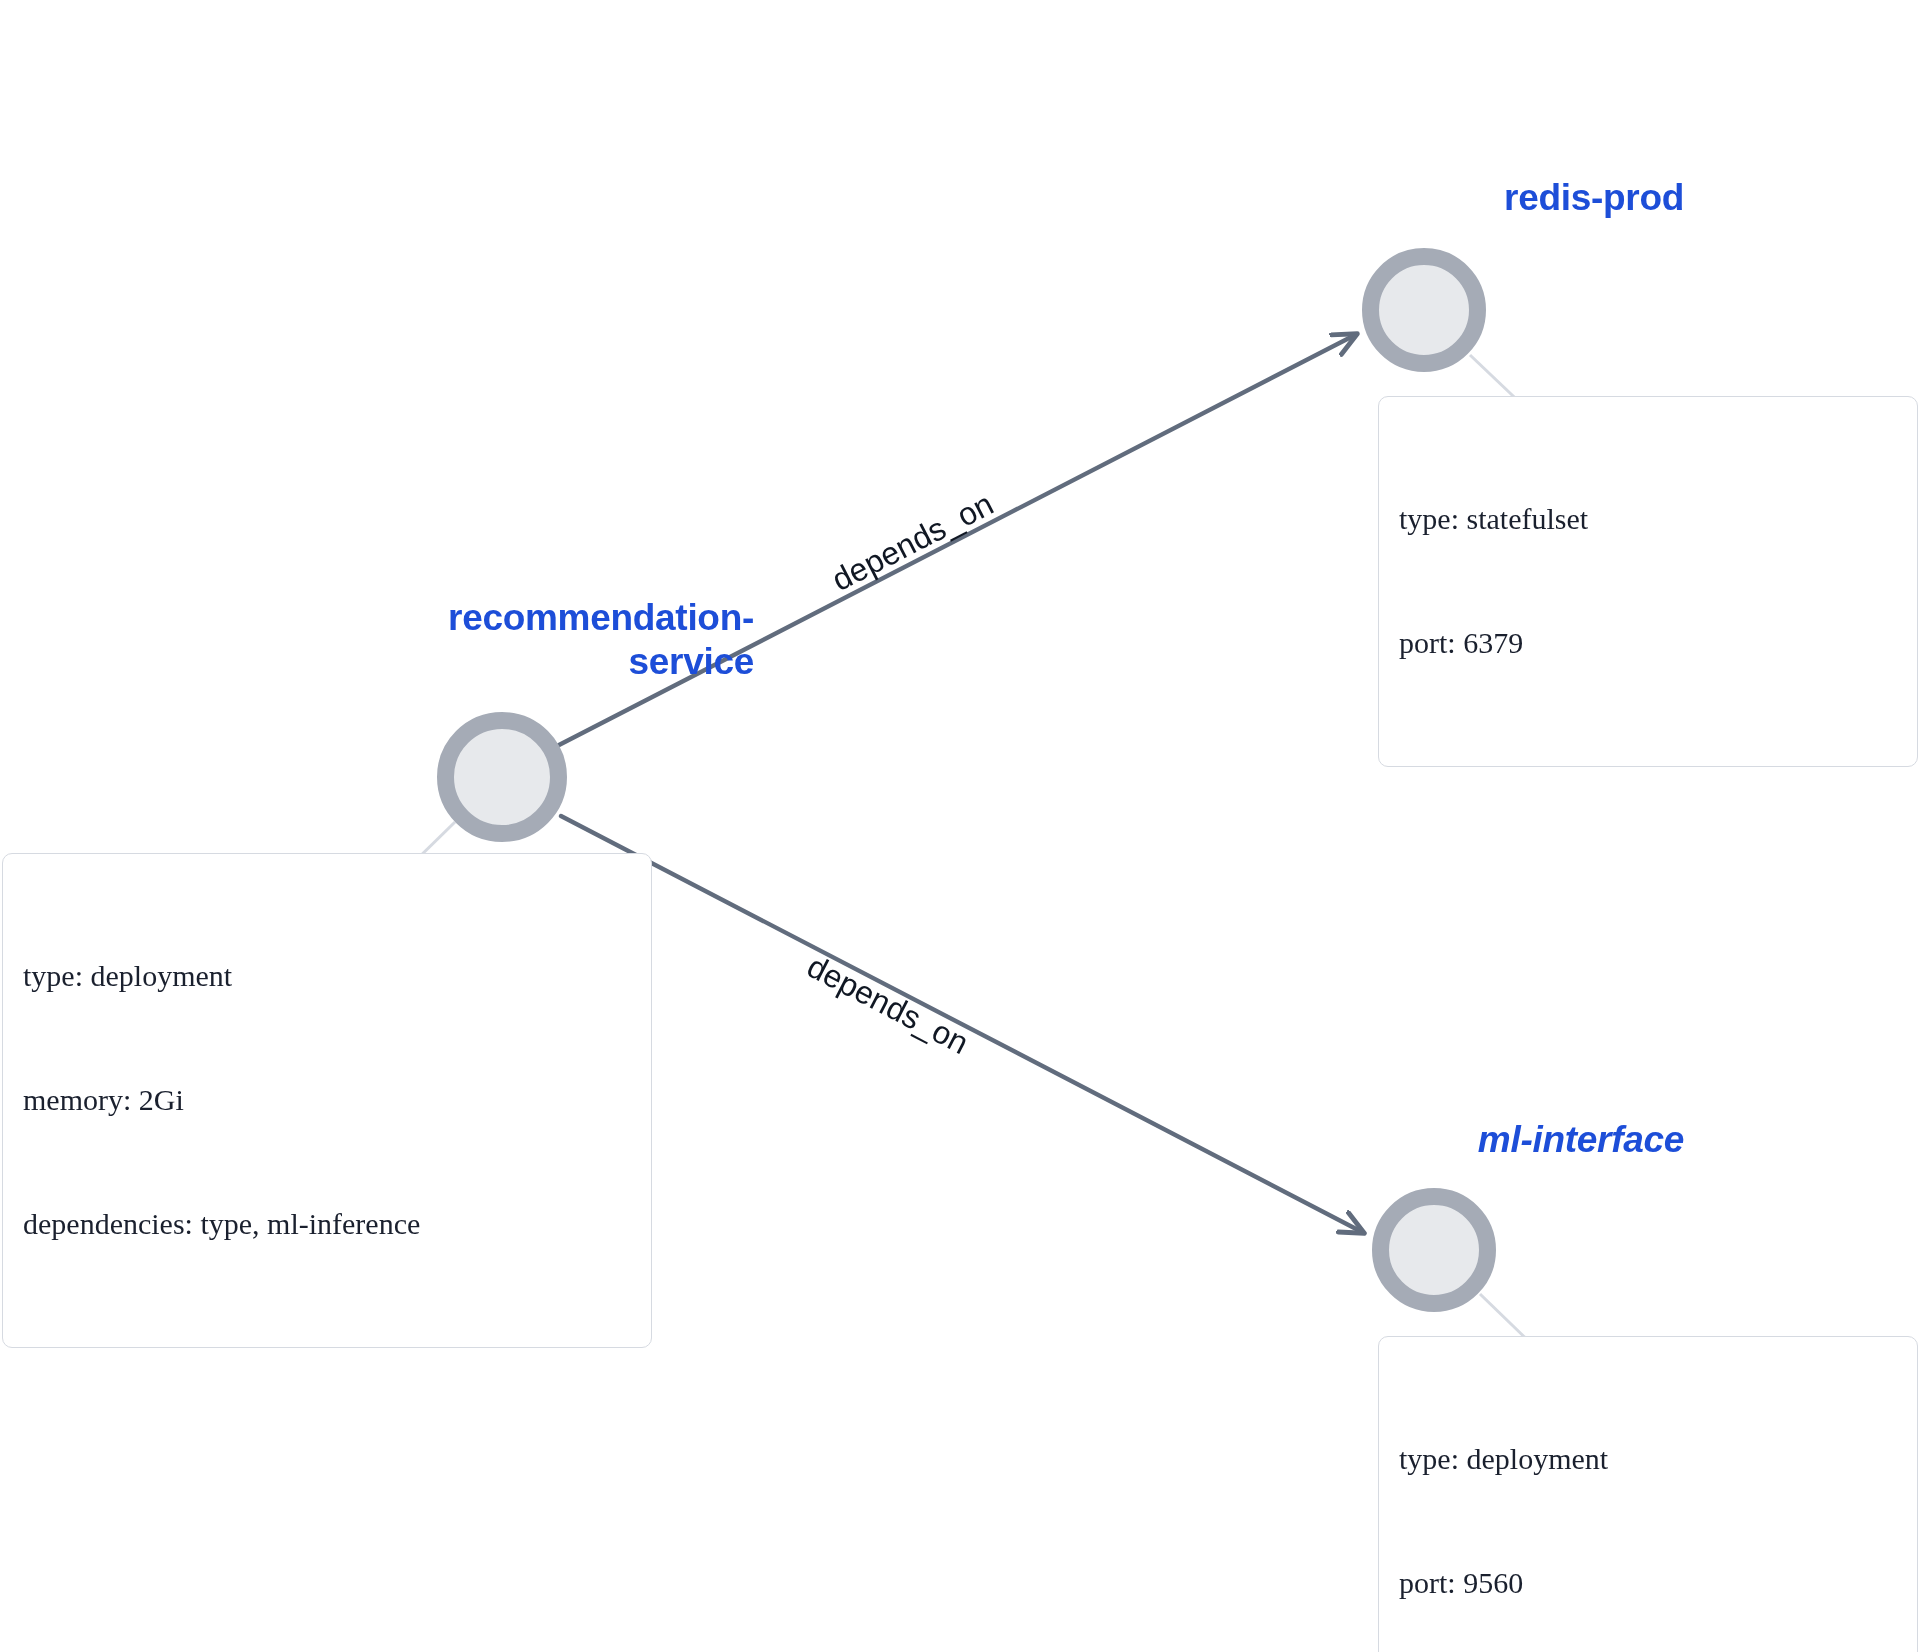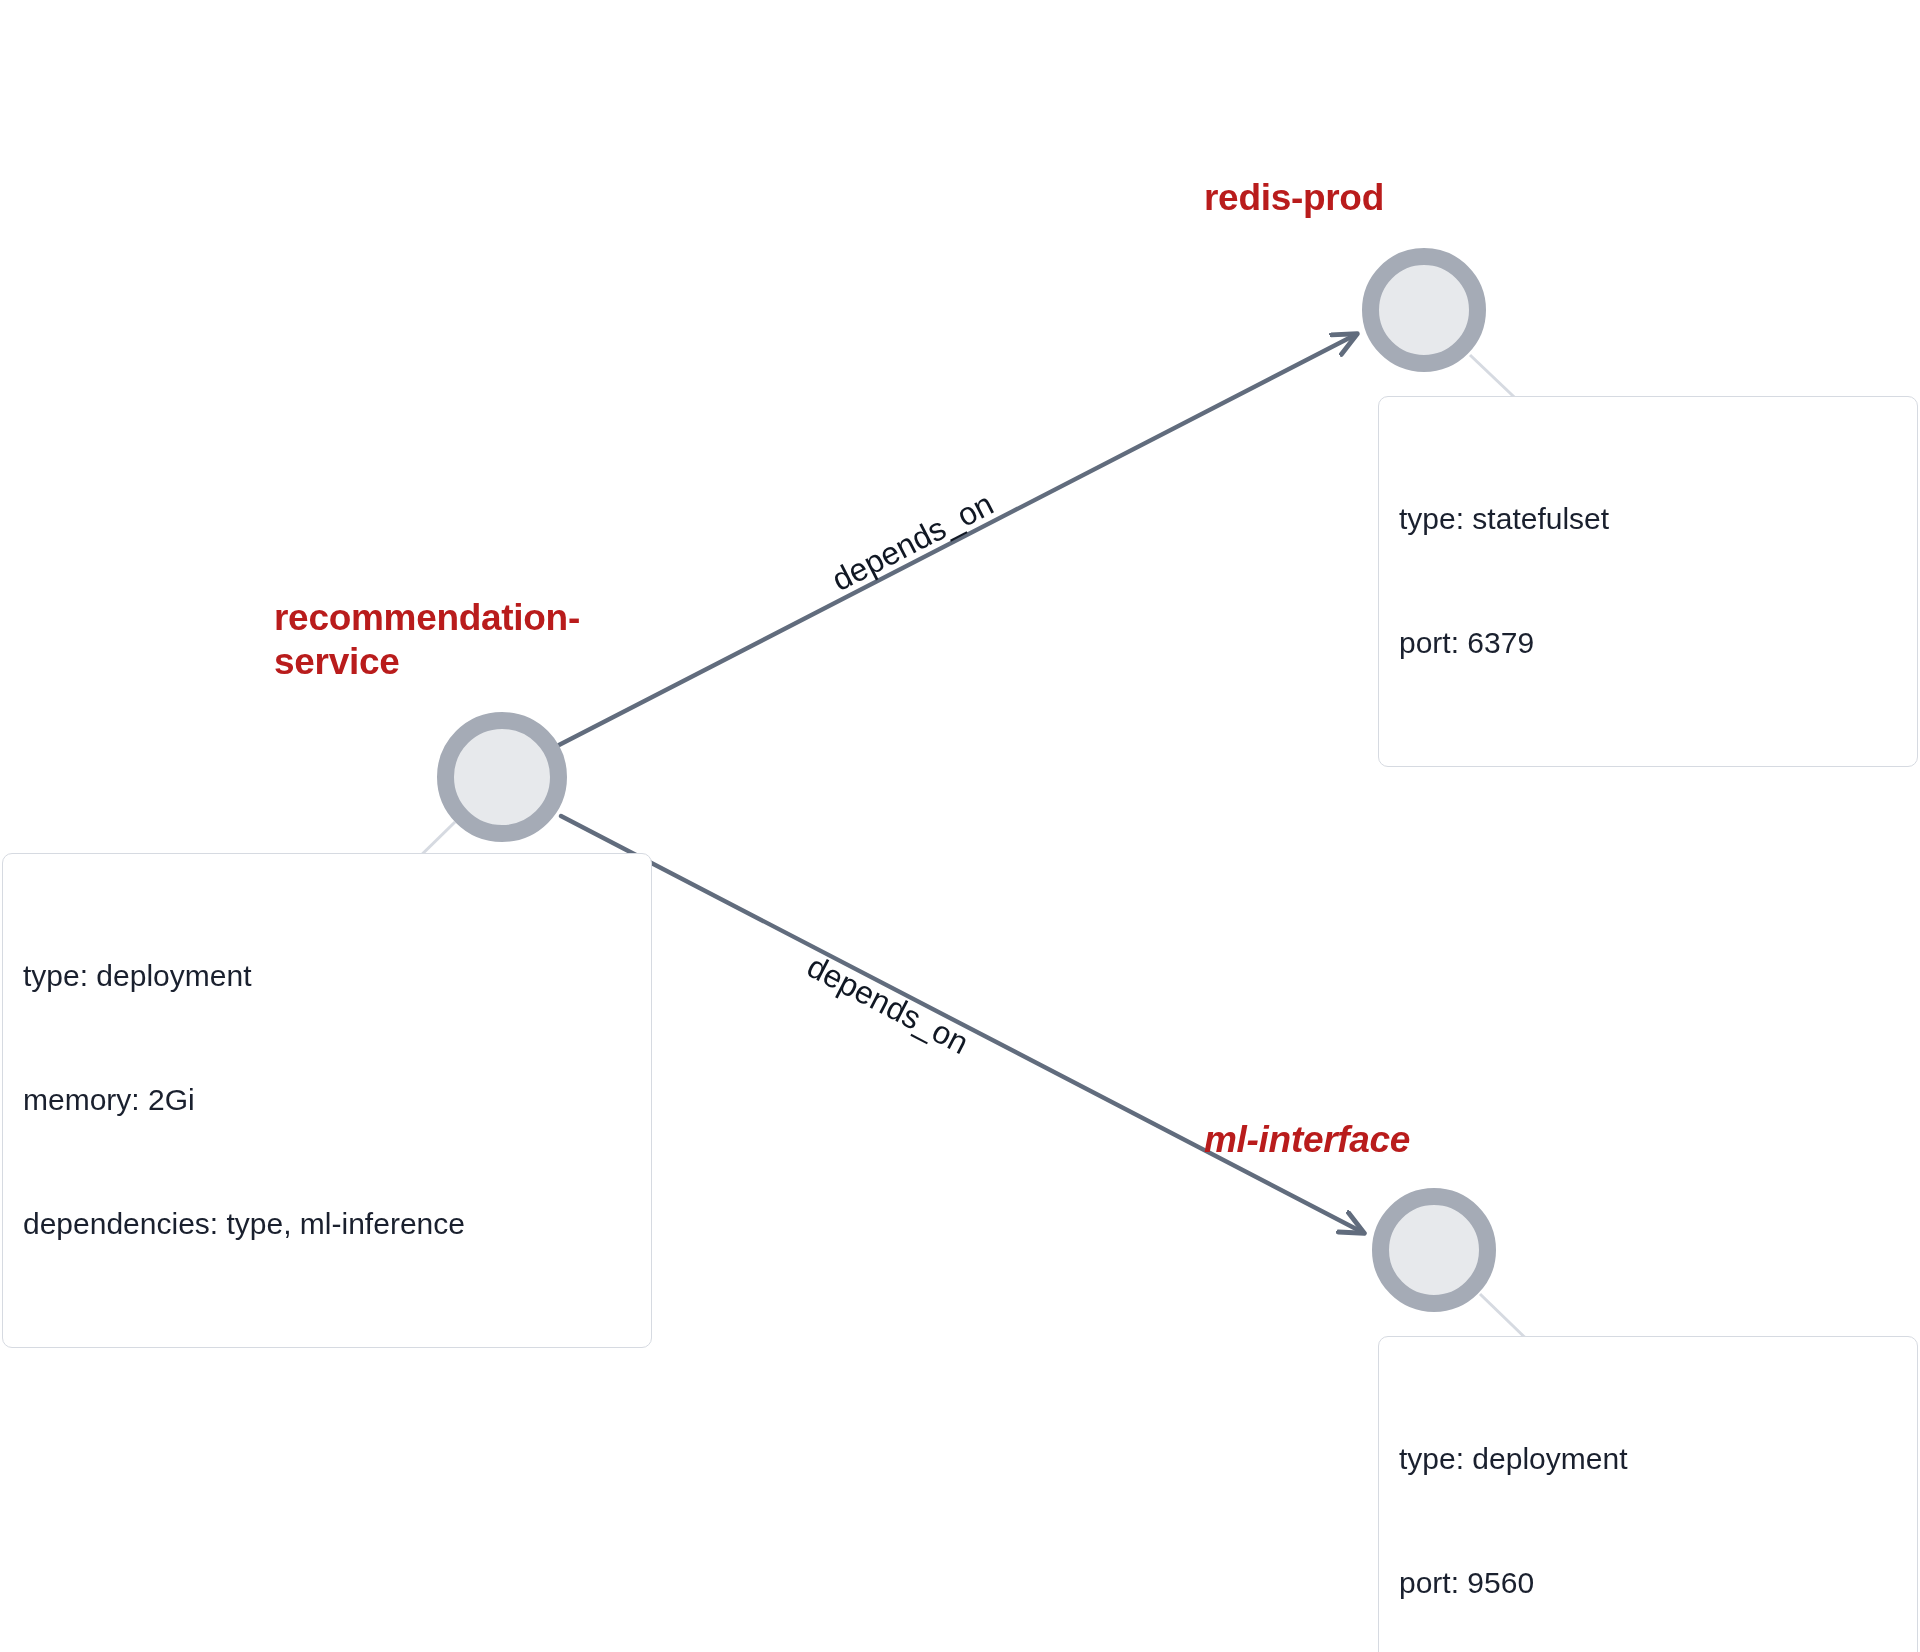--- a/index.html
+++ b/index.html
@@ -38,35 +38,35 @@
     border: 17px solid #a5abb6;
   }
 
   
   .node-title {
     position: absolute;
     font-family: "Liberation Sans", sans-serif;
     font-weight: bold;
     font-size: 37px;
     line-height: 1.18;
-    color: #b91c1c;
-    text-align: left;
+    color: #1d4ed8;
+    text-align: right;
     white-space: pre-line;
     letter-spacing: -0.3px;
   }
 
   
   .info-box {
     position: absolute;
     box-sizing: border-box;
     background: #ffffff;
     border: 1.6px solid #d6dae1;
     border-radius: 10px;
     padding: 18px 20px 20px 20px;
-    font-family: Liberation Sans, sans-serif;
+    font-family: Liberation Serif, serif;
     font-size: 30px;
     line-height: 1.38;
     color: #1a202e;
     white-space: pre;
   }
   .info-line { display: block; }
 
   
   .edge-label {
     position: absolute;

